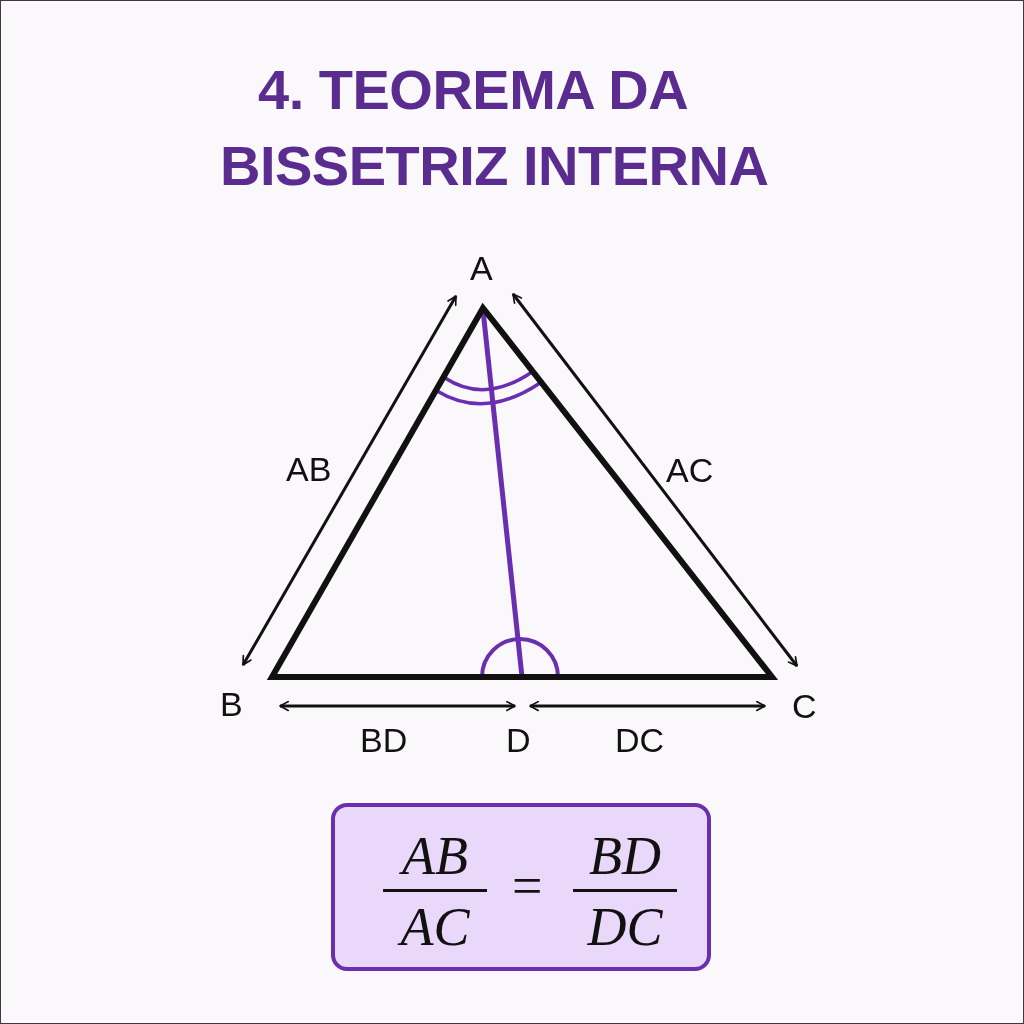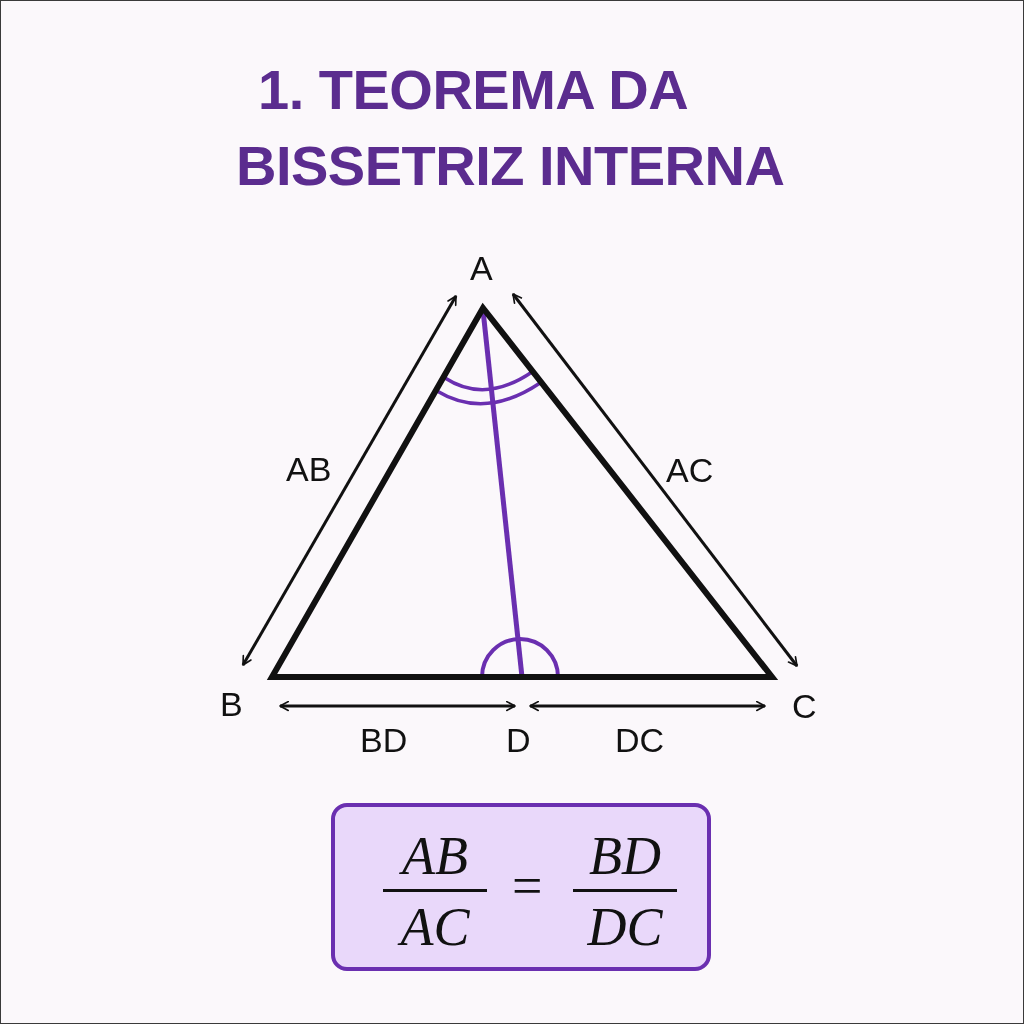--- a/index.html
+++ b/index.html
@@ -14,21 +14,21 @@
     border: 1px solid #3a3a3a; box-sizing: content-box;
   }
   .title-line {
     position: absolute; margin: 0;
     font-family: "Liberation Sans", sans-serif;
     font-weight: 700; color: #5b2c8f;
     font-size: 56px; letter-spacing: -0.5px; line-height: 1;
     white-space: nowrap;
   }
   #title-1 { left: 258px; top: 62px; }
-  #title-2 { left: 236px; top: 138px; }
+  #title-2 { left: 220px; top: 138px; }
   svg.diagram { position: absolute; left: 0; top: 0; }
   .vlabel {
     font-family: "Liberation Sans", sans-serif; font-size: 34px; fill: #111;
   }
   .seglabel {
     font-family: "Liberation Sans", sans-serif; font-size: 34px; fill: #111;
   }
   .formula-box {
     position: absolute; left: 331px; top: 803px; width: 372px; height: 160px;
     border: 4px solid #6a2fb0; border-radius: 16px;
@@ -47,21 +47,21 @@
   .equals {
     position: absolute; left: 177px; top: 52px;
     font-family: "Liberation Serif", serif; font-size: 54px; color: #111; line-height: 1;
   }
 </style>
 </head>
 <body>
 
 <div class="frame"></div>
 
-<h1 id="title-1" class="title-line">1. TEOREMA DA</h1>
+<h1 id="title-1" class="title-line">4. TEOREMA DA</h1>
 <h1 id="title-2" class="title-line">BISSETRIZ INTERNA</h1>
 
 <svg class="diagram" width="1024" height="1024" viewBox="0 0 1024 1024">
   <defs>
     <marker id="arrowhead" viewBox="0 0 20 20" refX="17" refY="10" markerWidth="11" markerHeight="11" orient="auto-start-reverse" markerUnits="userSpaceOnUse">
       <path d="M2,2 L17,10 L2,18" fill="none" stroke="#111" stroke-width="3" stroke-linecap="round" stroke-linejoin="round"></path>
     </marker>
   </defs>
 
   <line x1="243" y1="665" x2="456" y2="296" stroke="#111" stroke-width="3" marker-start="url(#arrowhead)" marker-end="url(#arrowhead)"></line>

